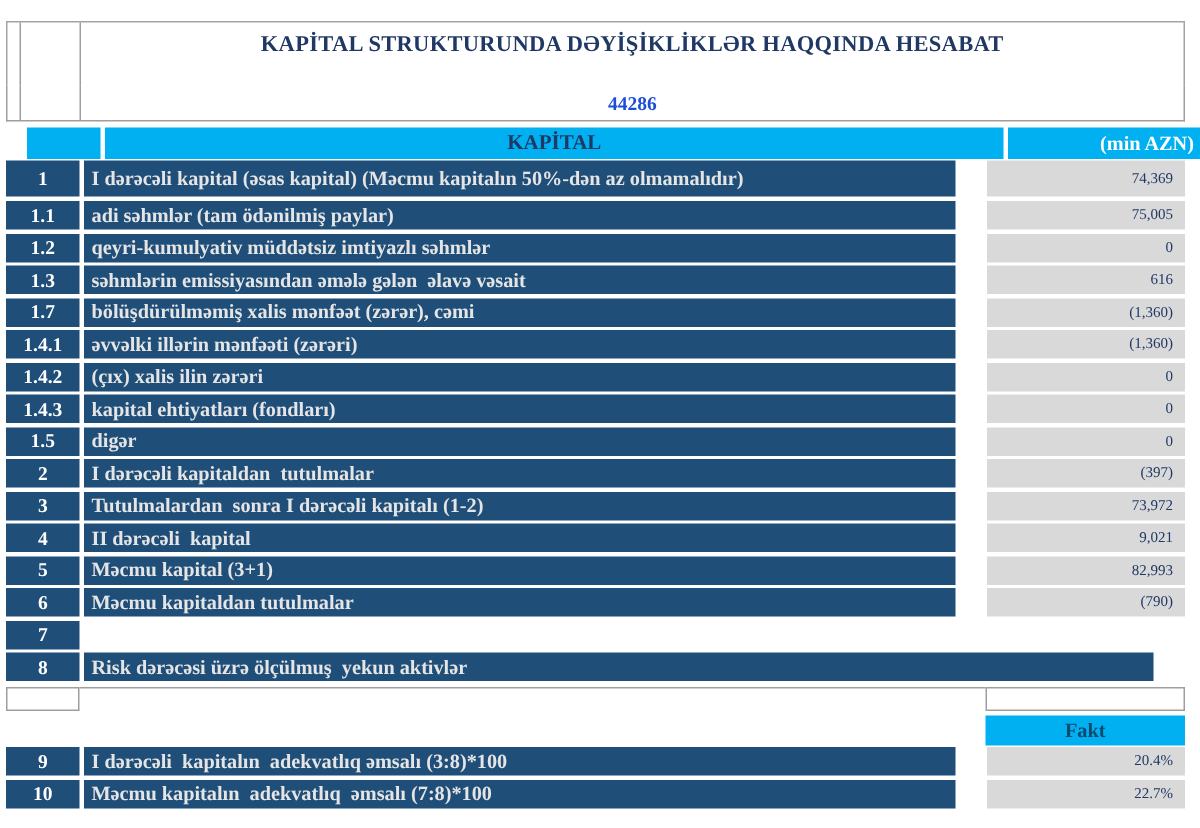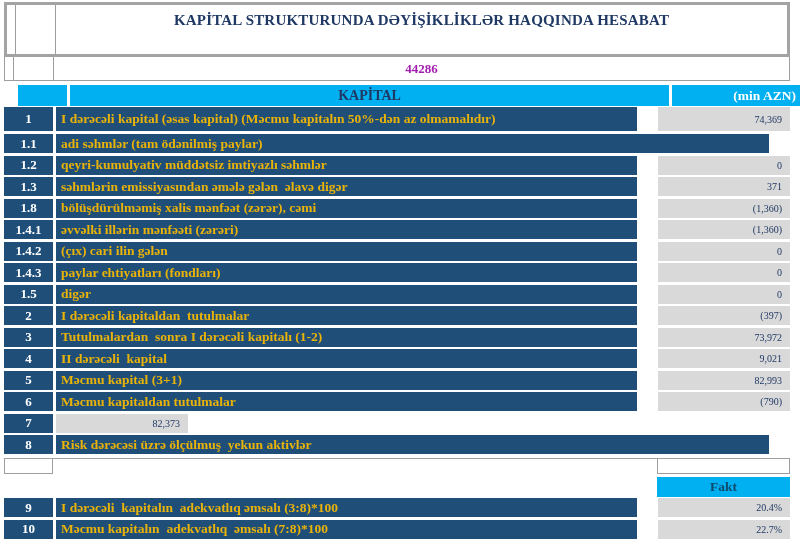--- a/index.html
+++ b/index.html
@@ -1,46 +1,46 @@
 <!DOCTYPE html>
 <html><head>
 <meta charset="utf-8">
 <style>
   html,body{margin:0;padding:0;background:#fff;}
   .screen{position:relative;width:800px;height:552px;background:#ffffff;overflow:hidden;
           font-family:"Liberation Serif", serif;}
 
   
-  .title-row{position:absolute;left:4px;top:2px;width:786px;height:55px;display:flex;
-             box-sizing:border-box;border:3px solid #a3a3a3;background:#fff;}
+  .title-row{position:absolute;left:4px;top:14px;width:786px;height:55px;display:flex;
+             box-sizing:border-box;border:1px solid #a3a3a3;background:#fff;}
   .cell-a{width:9px;box-sizing:border-box;border-right:1px solid #9e9e9e;}
   .cell-b{width:40px;box-sizing:border-box;border-right:1px solid #9e9e9e;}
   .title-cell{flex:1;display:flex;justify-content:center;align-items:flex-start;padding-top:7px;
               color:#1f3864;font-weight:bold;font-size:15px;letter-spacing:.2px;white-space:pre;}
 
   .serial-row{position:absolute;left:4px;top:57px;width:786px;height:24px;display:flex;
               box-sizing:border-box;border:1px solid #9e9e9e;border-top:none;background:#fff;}
   .serial-cell{flex:1;display:flex;justify-content:center;align-items:center;
-               color:#a21caf;font-weight:bold;font-size:13px;}
+               color:#1d4ed8;font-weight:bold;font-size:13px;}
 
   
   .head-row{position:absolute;left:18px;top:85px;width:786px;height:21px;display:flex;}
   .head-num{width:49px;background:#00b0f0;margin-right:3px;}
   .head-main{flex:1;background:#00b0f0;margin-right:3px;display:flex;justify-content:center;align-items:center;
              color:#1f3864;font-weight:bold;font-size:14px;}
   .head-unit{width:132px;background:#00b0f0;display:flex;justify-content:flex-end;align-items:center;
              padding-right:8px;box-sizing:border-box;color:#ffffff;font-weight:bold;font-size:13.5px;}
 
   
   .rows{position:absolute;left:4px;top:107px;width:786px;}
   .row{display:flex;height:19px;margin-bottom:2.5px;}
   .row.tall{height:24px;margin-bottom:3px;}
   .num{width:49px;background:#1f4e79;color:#ffffff;font-weight:bold;font-size:13px;
        display:flex;justify-content:center;align-items:center;margin-right:3px;}
-  .lbl{flex:1;background:#1f4e79;color:#eab308;font-weight:bold;font-size:13.5px;
+  .lbl{flex:1;background:#1f4e79;color:#e5e5e5;font-weight:bold;font-size:13.5px;
        display:flex;align-items:center;padding-left:5px;box-sizing:border-box;margin-right:21px;
        white-space:pre;overflow:hidden;}
   .val{width:132px;background:#d9d9d9;color:#1f3864;font-size:10px;
        display:flex;justify-content:flex-end;align-items:center;padding-right:8px;box-sizing:border-box;}
 
   
   .after-line{position:absolute;left:4px;top:458px;width:786px;height:0;border-top:1px solid #9e9e9e;}
   .empty-left{position:absolute;left:4px;top:458px;width:49px;height:16px;
               box-sizing:border-box;border:1px solid #9e9e9e;background:#fff;}
   .empty-right{position:absolute;left:657px;top:458px;width:133px;height:16px;
@@ -75,49 +75,50 @@
 
   <div class="rows">
     <div class="row tall">
       <div class="num">1</div>
       <div class="lbl">I dərəcəli kapital (əsas kapital) (Məcmu kapitalın 50%-dən az olmamalıdır)</div>
       <div class="val">74,369</div>
     </div>
     <div class="row">
       <div class="num">1.1</div>
       <div class="lbl">adi səhmlər (tam ödənilmiş paylar)</div>
+      <div class="val">75,005</div>
     </div>
     <div class="row">
       <div class="num">1.2</div>
       <div class="lbl">qeyri-kumulyativ müddətsiz imtiyazlı səhmlər</div>
       <div class="val">0</div>
     </div>
     <div class="row">
       <div class="num">1.3</div>
-      <div class="lbl">səhmlərin emissiyasından əmələ gələn  əlavə digər</div>
-      <div class="val">371</div>
+      <div class="lbl">səhmlərin emissiyasından əmələ gələn  əlavə vəsait</div>
+      <div class="val">616</div>
     </div>
     <div class="row">
-      <div class="num">1.8</div>
+      <div class="num">1.7</div>
       <div class="lbl">bölüşdürülməmiş xalis mənfəət (zərər), cəmi</div>
       <div class="val">(1,360)</div>
     </div>
     <div class="row">
       <div class="num">1.4.1</div>
       <div class="lbl">əvvəlki illərin mənfəəti (zərəri)</div>
       <div class="val">(1,360)</div>
     </div>
     <div class="row">
       <div class="num">1.4.2</div>
-      <div class="lbl">(çıx) cari ilin gələn</div>
+      <div class="lbl">(çıx) xalis ilin zərəri</div>
       <div class="val">0</div>
     </div>
     <div class="row">
       <div class="num">1.4.3</div>
-      <div class="lbl">paylar ehtiyatları (fondları)</div>
+      <div class="lbl">kapital ehtiyatları (fondları)</div>
       <div class="val">0</div>
     </div>
     <div class="row">
       <div class="num">1.5</div>
       <div class="lbl">digər</div>
       <div class="val">0</div>
     </div>
     <div class="row">
       <div class="num">2</div>
       <div class="lbl">I dərəcəli kapitaldan  tutulmalar</div>
@@ -138,21 +139,20 @@
       <div class="lbl">Məcmu kapital (3+1)</div>
       <div class="val">82,993</div>
     </div>
     <div class="row">
       <div class="num">6</div>
       <div class="lbl">Məcmu kapitaldan tutulmalar</div>
       <div class="val">(790)</div>
     </div>
     <div class="row">
       <div class="num">7</div>
-      <div class="val">82,373</div>
     </div>
     <div class="row">
       <div class="num">8</div>
       <div class="lbl">Risk dərəcəsi üzrə ölçülmuş  yekun aktivlər</div>
     </div>
   </div>
 
   <div class="after-line"></div>
   <div class="empty-left"></div>
   <div class="empty-right"></div>

